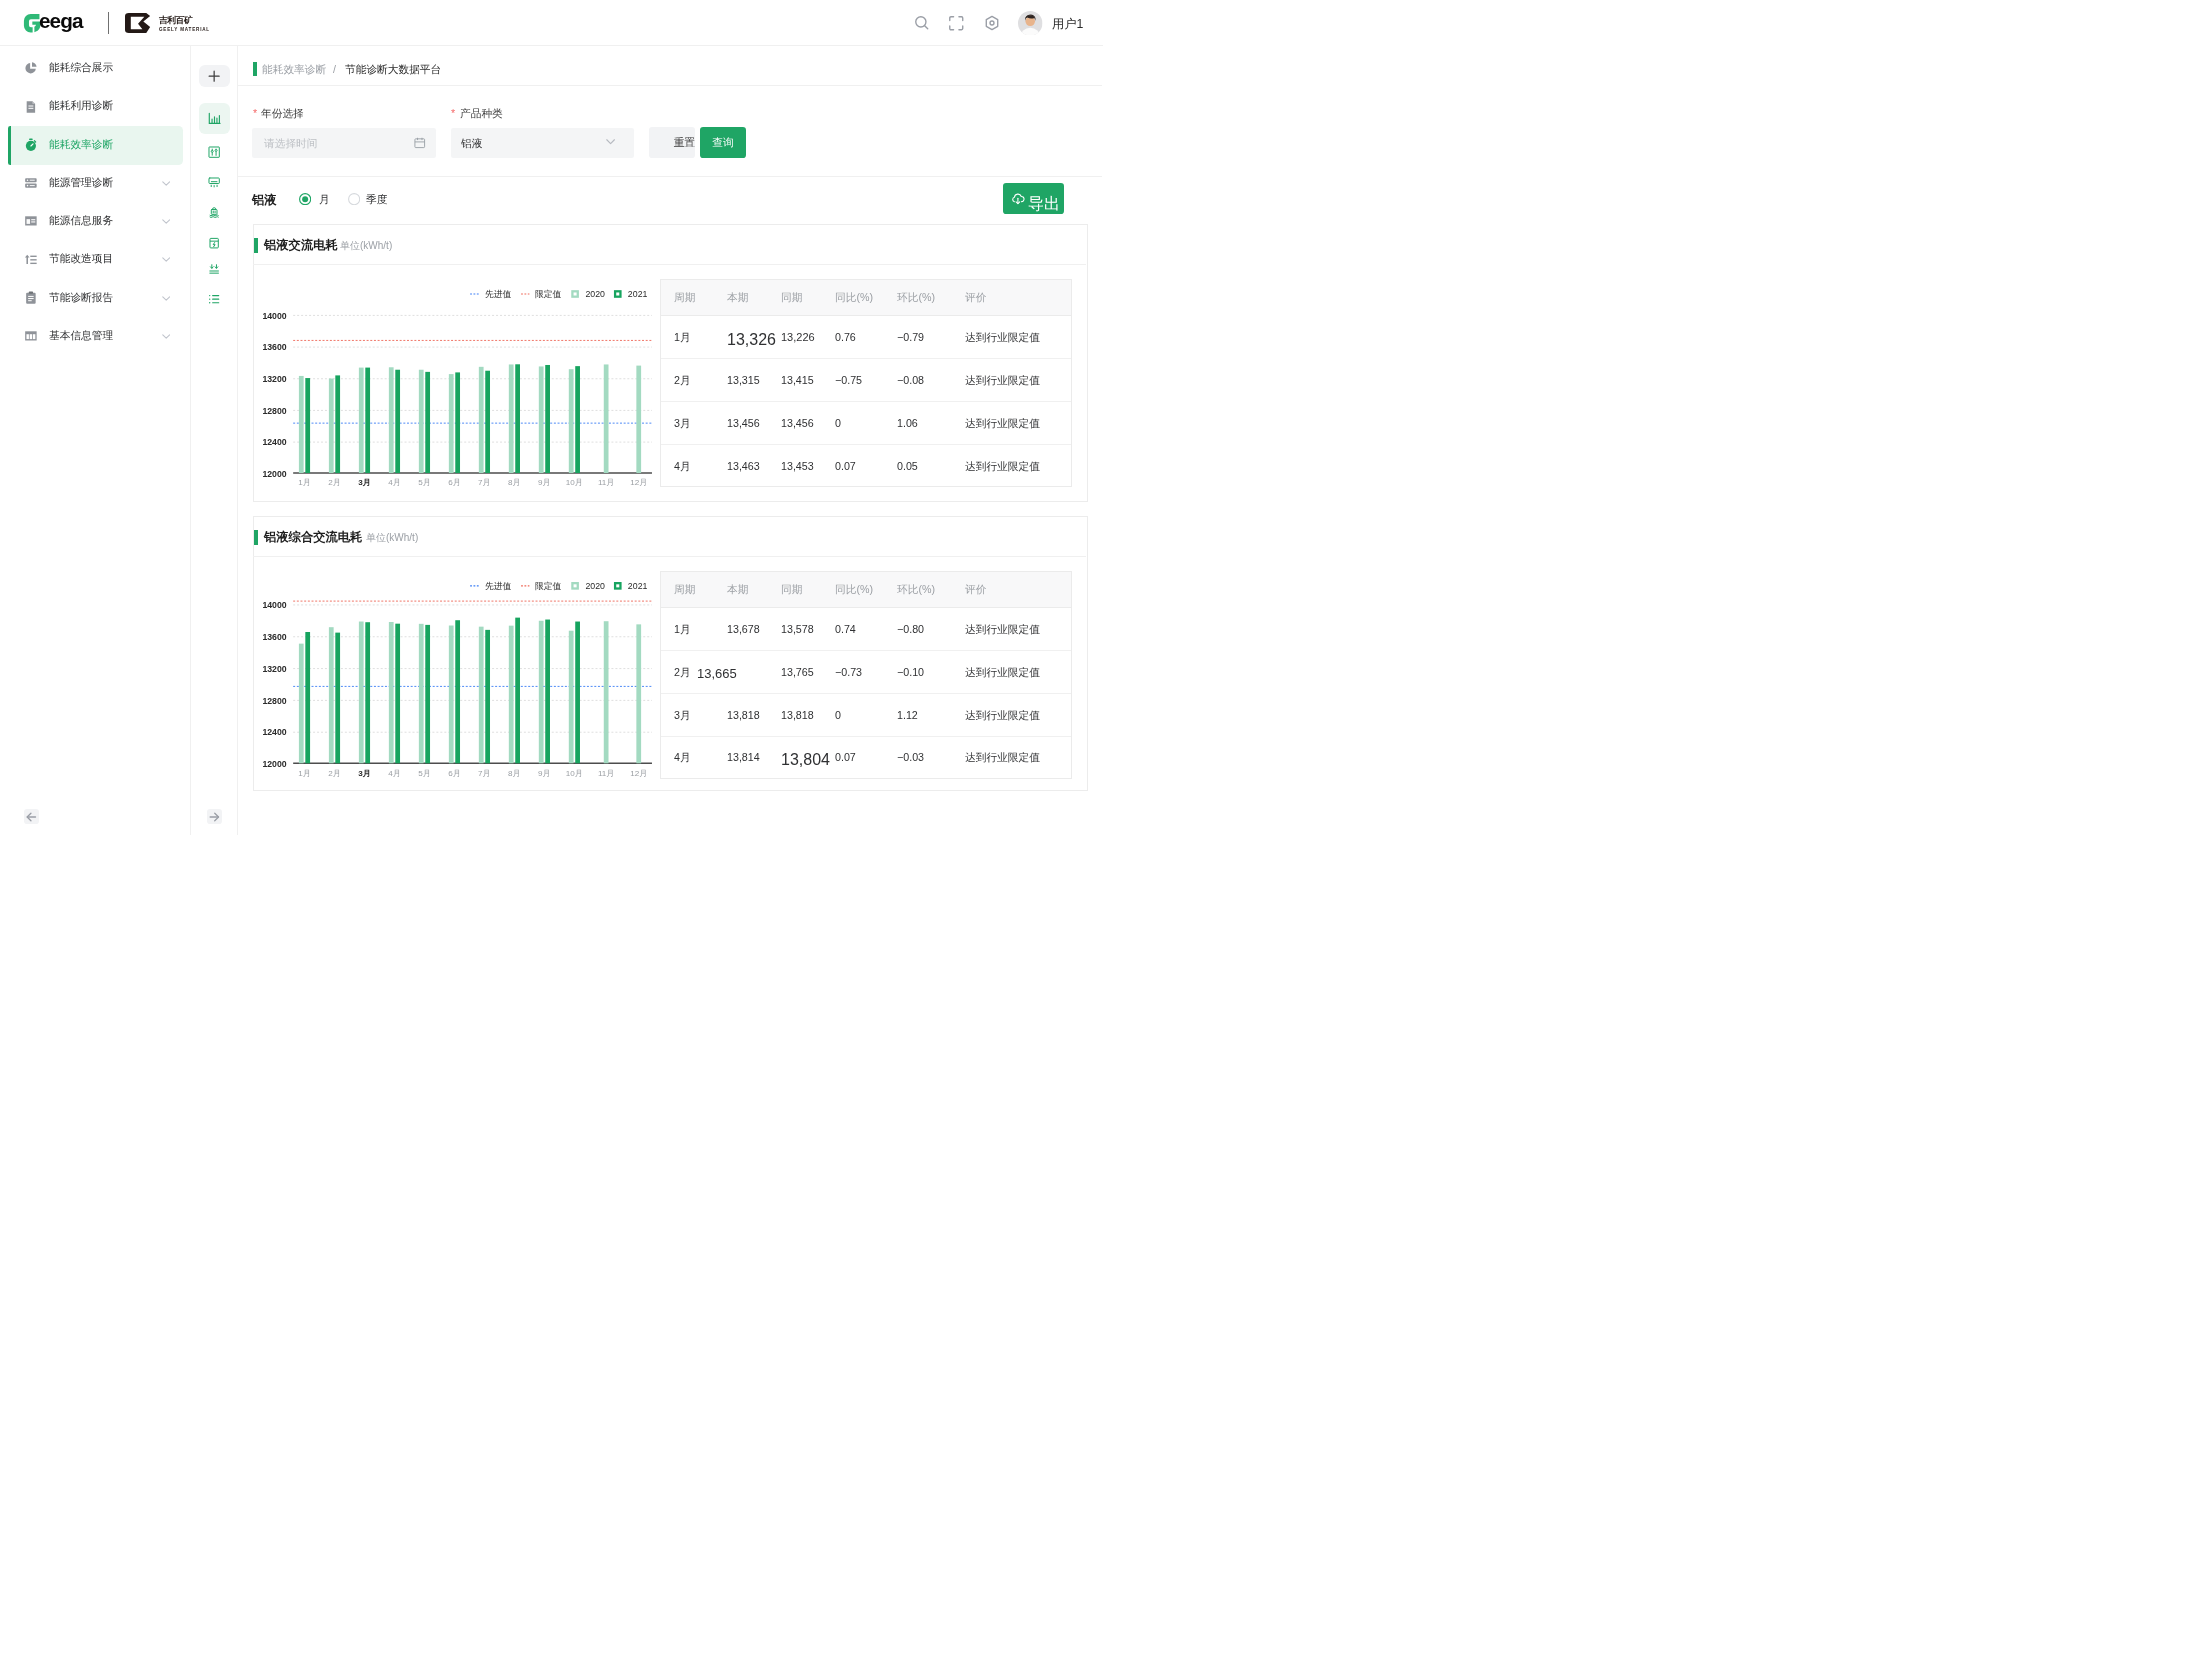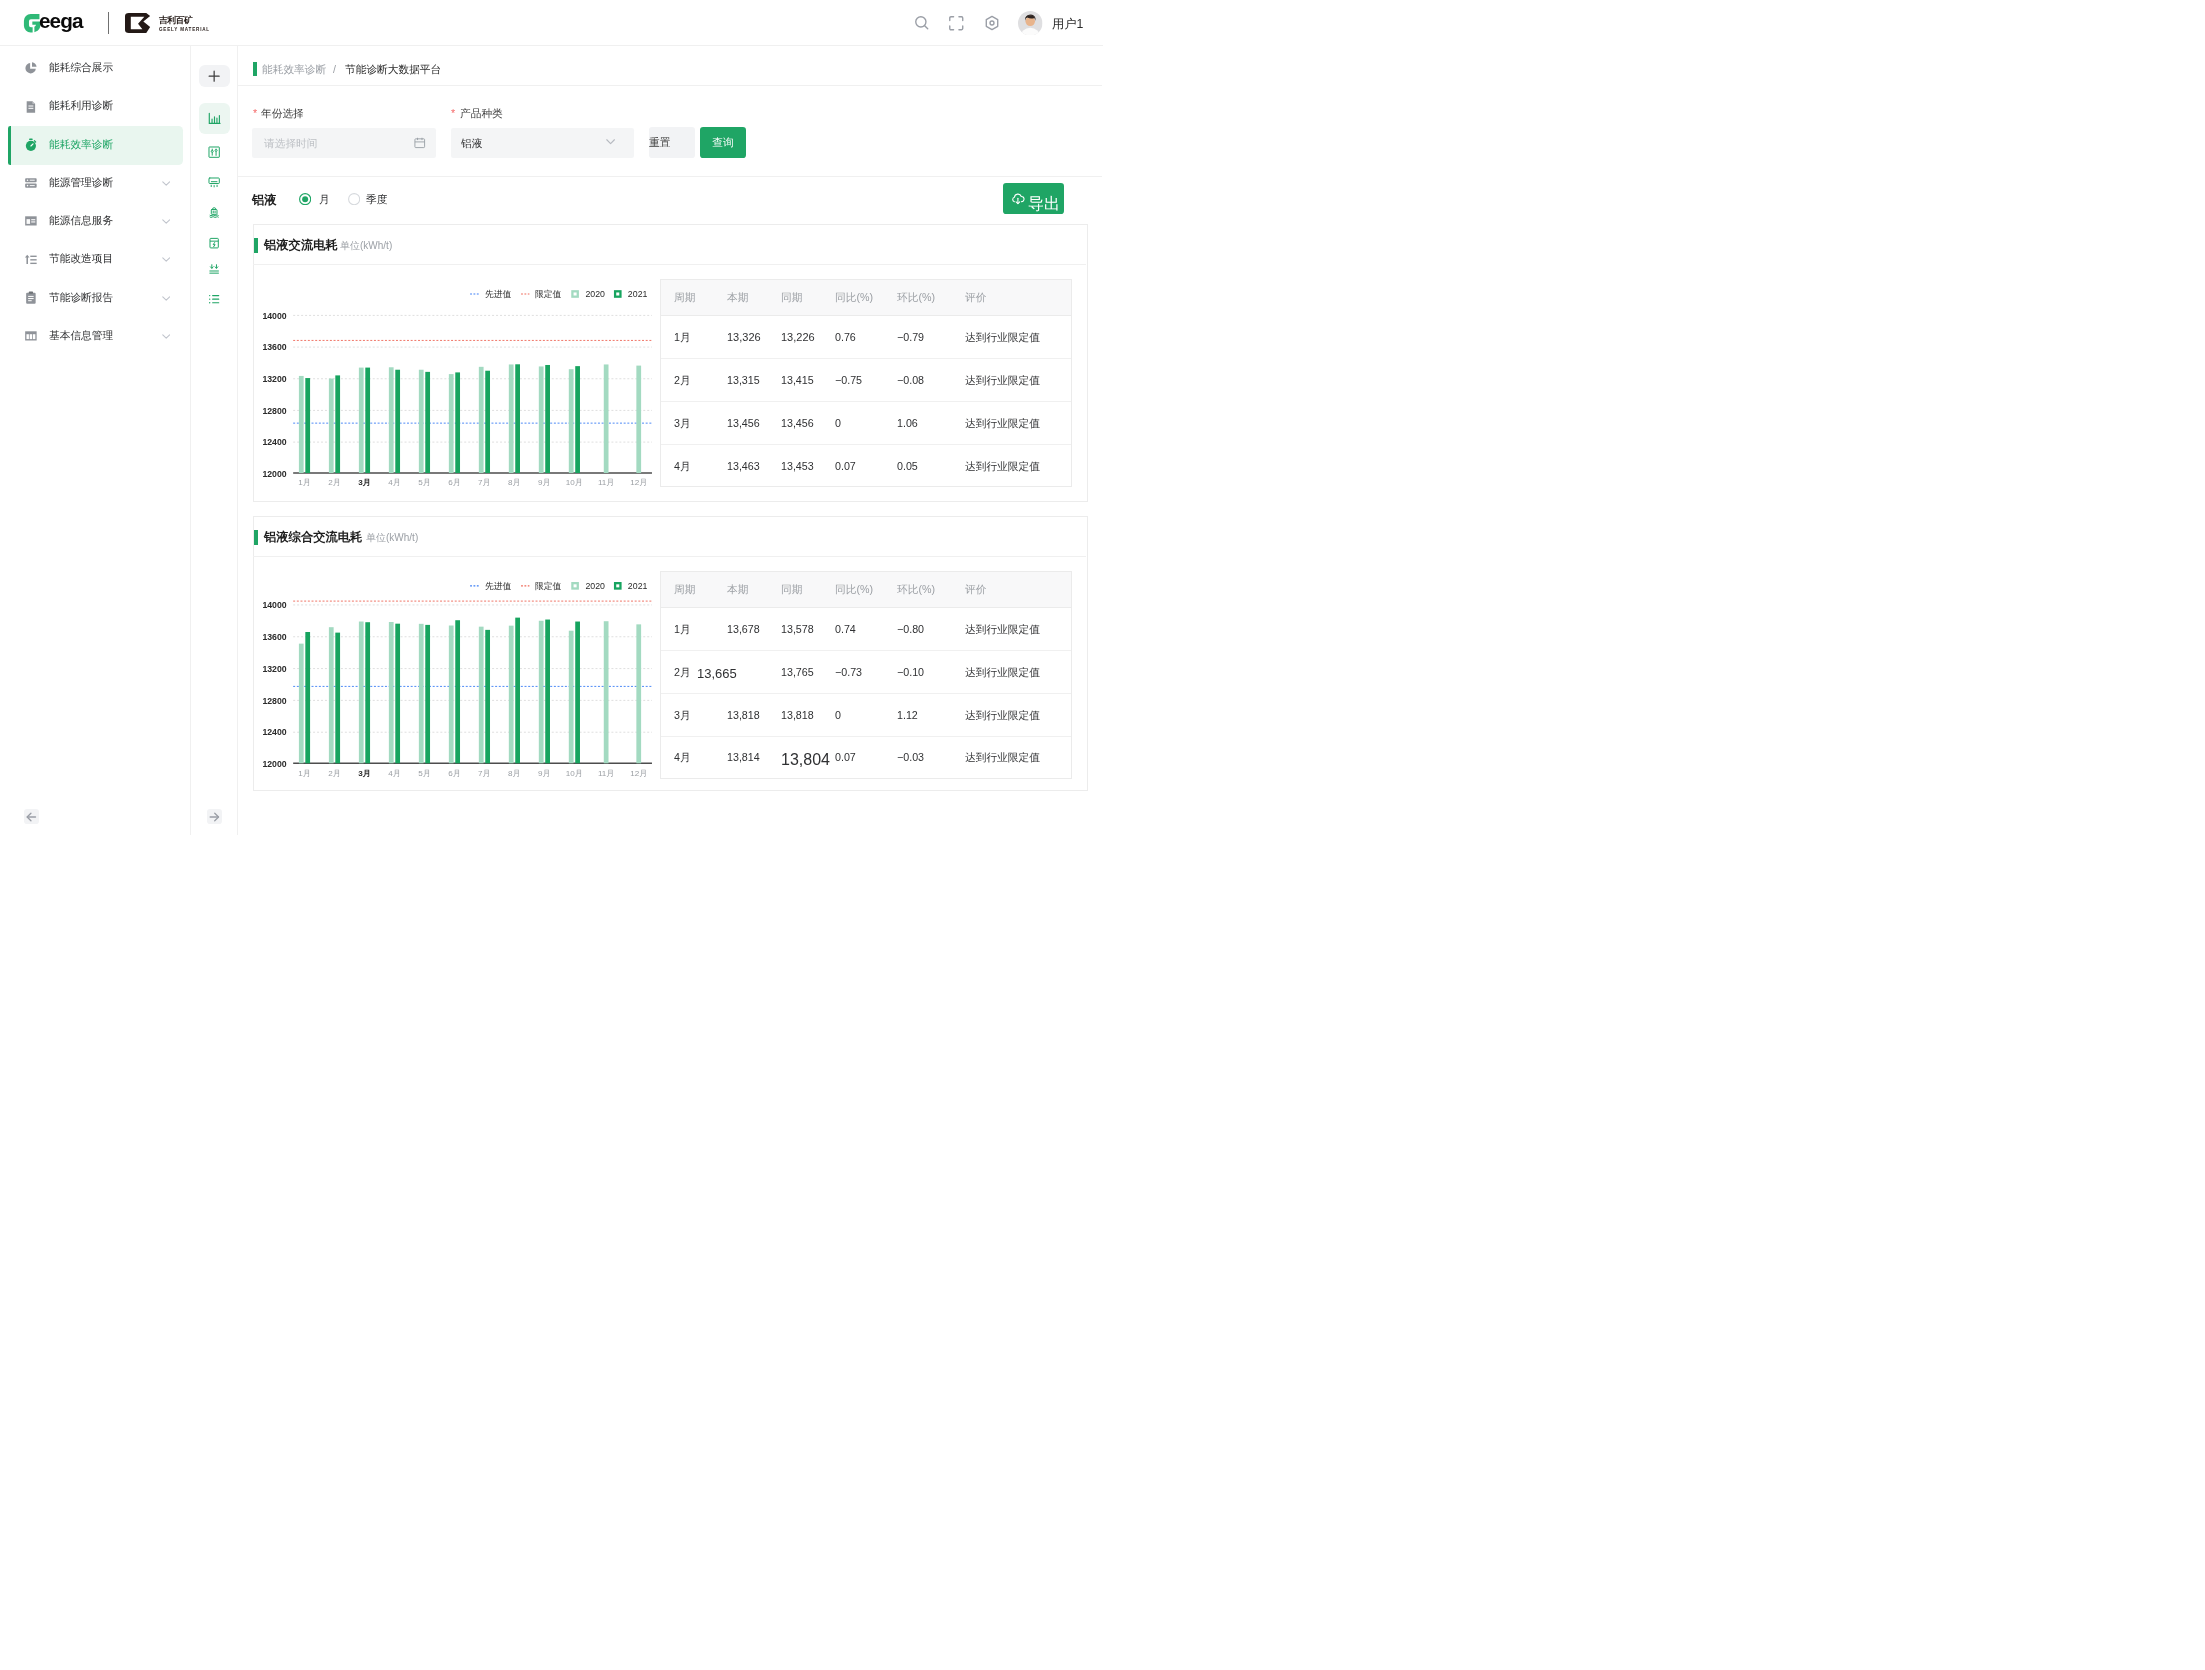--- a/index.html
+++ b/index.html
@@ -190,21 +190,21 @@
 <div class="abs" style="left:264px;top:137px;font-size:10.7px;color:#bdc0c5">请选择时间</div>
 <svg class="abs" style="left:414px;top:137px" width="11.5" height="11.5" viewBox="0 0 15 15" fill="none" stroke="#9aa0a6" stroke-width="1.2">
     <rect x="1.2" y="2.4" width="12.6" height="11.4" rx="1"></rect>
     <path d="M4.6 1v3 M10.4 1v3 M1.2 6.4h12.6"></path>
   </svg>
 <div class="abs" style="left:451px;top:128px;width:183px;height:29.5px;background:#f4f5f6;border-radius:2.3px"></div>
 <div class="abs" style="left:461px;top:137px;font-size:10.7px;color:#303133">铝液</div>
 <svg class="abs" style="left:606px;top:139px" width="9.2" height="6.1" viewBox="0 0 12 8" fill="none" stroke="#b6bac0" stroke-width="1.5" stroke-linecap="round" stroke-linejoin="round">
     <path d="M1 1l5 5 5-5"></path>
   </svg>
-<div class="abs" style="left:649px;top:127px;width:46px;height:31px;background:#f2f3f5;border-radius:3.1px;text-align:left;line-height:31px;font-size:10.7px;color:#3a3a3a;font-weight:500">重置</div>
+<div class="abs" style="left:649px;top:127px;width:46px;height:31px;background:#f2f3f5;border-radius:3.1px;text-align:right;line-height:31px;font-size:10.7px;color:#3a3a3a;font-weight:500">重置</div>
 <div class="abs" style="left:700px;top:127px;width:46px;height:31px;background:#1fa565;border-radius:3.1px;text-align:center;line-height:31px;font-size:10.7px;color:#fff">查询</div>
 <div class="abs" style="left:252px;top:192px;font-size:12.3px;font-weight:700;color:#1f1f1f">铝液</div>
 <svg class="abs" style="left:299px;top:193px" width="12.3" height="12.3" viewBox="0 0 16 16">
     <circle cx="8" cy="8" r="7.2" fill="none" stroke="#1fa565" stroke-width="1.5"></circle>
     <circle cx="8" cy="8" r="3.9" fill="#1fa565"></circle>
   </svg>
 <div class="abs" style="left:319px;top:193px;font-size:10.7px;color:#303133">月</div>
 <svg class="abs" style="left:348px;top:193px" width="12.3" height="12.3" viewBox="0 0 16 16">
     <circle cx="8" cy="8" r="7.2" fill="#fff" stroke="#d6d9dd" stroke-width="1.4"></circle>
   </svg>
@@ -349,21 +349,21 @@
   </svg>
 <div class="abs" style="left:660px;top:279px;width:412px;height:208px;border:0.8px solid #ebebeb;background:#fff"></div>
 <div class="abs" style="left:661px;top:280px;width:410px;height:36px;background:#f8f8f9;border-bottom:0.8px solid #ebebeb"></div>
 <div class="abs" style="left:674px;top:291px;font-size:10.7px;color:#9a9ea3">周期</div>
 <div class="abs" style="left:727px;top:291px;font-size:10.7px;color:#9a9ea3">本期</div>
 <div class="abs" style="left:781px;top:291px;font-size:10.7px;color:#9a9ea3">同期</div>
 <div class="abs" style="left:835px;top:291px;font-size:10.7px;color:#9a9ea3">同比(%)</div>
 <div class="abs" style="left:897px;top:291px;font-size:10.7px;color:#9a9ea3">环比(%)</div>
 <div class="abs" style="left:965px;top:291px;font-size:10.7px;color:#9a9ea3">评价</div>
 <div class="abs" style="left:674px;top:331px;font-size:10.7px;color:#303133">1月</div>
-<div class="abs" style="left:727px;top:331px;font-size:11px;color:#303133">13,326</div>
+<div class="abs" style="left:727px;top:331px;font-size:16px;color:#303133">13,326</div>
 <div class="abs" style="left:781px;top:331px;font-size:11px;color:#303133">13,226</div>
 <div class="abs" style="left:835px;top:331px;font-size:10.7px;color:#303133">0.76</div>
 <div class="abs" style="left:897px;top:331px;font-size:10.7px;color:#303133">−0.79</div>
 <div class="abs" style="left:965px;top:331px;font-size:10.7px;color:#303133">达到行业限定值</div>
 <div class="abs" style="left:661px;top:358px;width:410px;height:0.8px;background:#f0f0f0"></div>
 <div class="abs" style="left:674px;top:374px;font-size:10.7px;color:#303133">2月</div>
 <div class="abs" style="left:727px;top:374px;font-size:10.7px;color:#303133">13,315</div>
 <div class="abs" style="left:781px;top:374px;font-size:10.7px;color:#303133">13,415</div>
 <div class="abs" style="left:835px;top:374px;font-size:10.7px;color:#303133">−0.75</div>
 <div class="abs" style="left:897px;top:374px;font-size:10.7px;color:#303133">−0.08</div>

